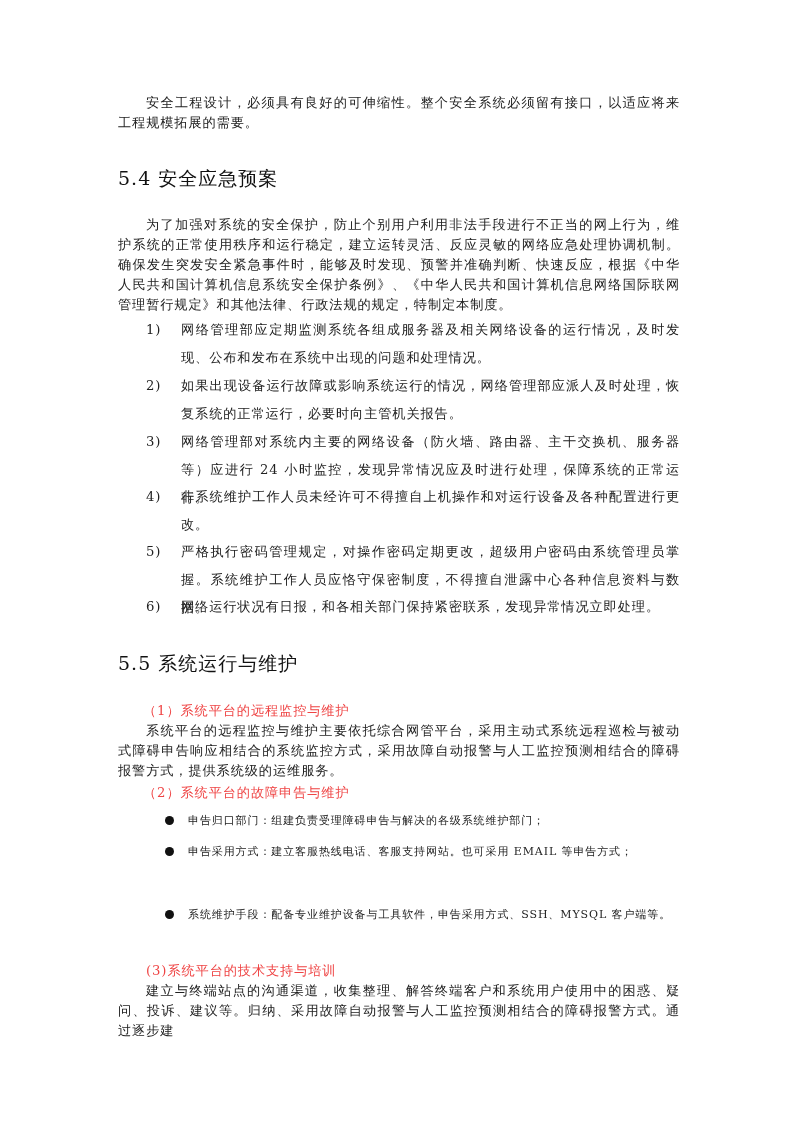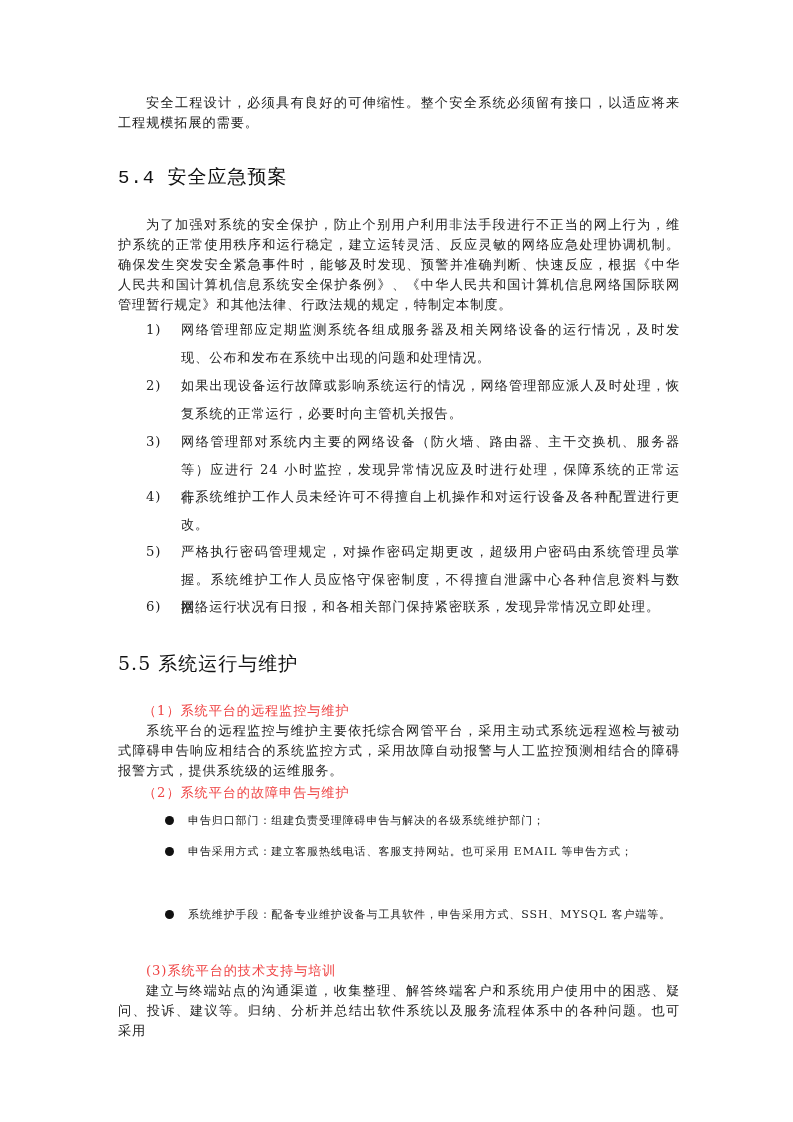--- a/index.html
+++ b/index.html
@@ -99,21 +99,21 @@
       color: #333;
     }
   </style>
 </head>
 <body>
 
 <div class="page">
 
   <div class="p indent" style="top:93px;">安全工程设计，必须具有良好的可伸缩性。整个安全系统必须留有接口，以适应将来工程规模拓展的需要。</div>
 
-  <div class="h2" style="top:166px;font-family:Liberation Mono, monospace;">5.4 安全应急预案</div>
+  <div class="h2" style="top:166px;">5.4 安全应急预案</div>
 
   <div class="p indent" style="top:215px;">为了加强对系统的安全保护，防止个别用户利用非法手段进行不正当的网上行为，维护系统的正常使用秩序和运行稳定，建立运转灵活、反应灵敏的网络应急处理协调机制。确保发生突发安全紧急事件时，能够及时发现、预警并准确判断、快速反应，根据《中华人民共和国计算机信息系统安全保护条例》、《中华人民共和国计算机信息网络国际联网管理暂行规定》和其他法律、行政法规的规定，特制定本制度。</div>
 
   <div class="item" style="top:316px;">
     <span class="num">1)</span>
     <span class="txt">网络管理部应定期监测系统各组成服务器及相关网络设备的运行情况，及时发现、公布和发布在系统中出现的问题和处理情况。</span>
   </div>
   <div class="item" style="top:372px;">
     <span class="num">2)</span>
     <span class="txt">如果出现设备运行故障或影响系统运行的情况，网络管理部应派人及时处理，恢复系统的正常运行，必要时向主管机关报告。</span>
@@ -149,15 +149,15 @@
   <div class="bullet" style="top:837px;">
     <span class="dot"></span>
     <span class="txt">申告采用方式：建立客服热线电话、客服支持网站。也可采用 EMAIL 等申告方式；</span>
   </div>
   <div class="bullet" style="top:900px;">
     <span class="dot"></span>
     <span class="txt">系统维护手段：配备专业维护设备与工具软件，申告采用方式、SSH、MYSQL 客户端等。</span>
   </div>
 
   <div class="subhead" style="top:961px; left:146px;">(3)系统平台的技术支持与培训</div>
-  <div class="p indent" style="top:981px;">建立与终端站点的沟通渠道，收集整理、解答终端客户和系统用户使用中的困惑、疑问、投诉、建议等。归纳、分析并总结出软件系统以及服务流程体系中的各种问题。也可采用</div>
+  <div class="p indent" style="top:981px;">建立与终端站点的沟通渠道，收集整理、解答终端客户和系统用户使用中的困惑、疑问、投诉、建议等。归纳、采用故障自动报警与人工监控预测相结合的障碍报警方式。通过逐步建</div>
 
 </div>
 
 </body></html>

